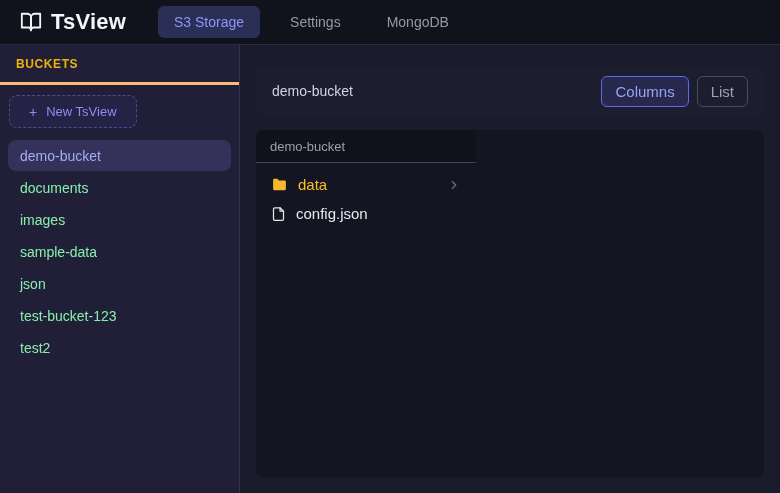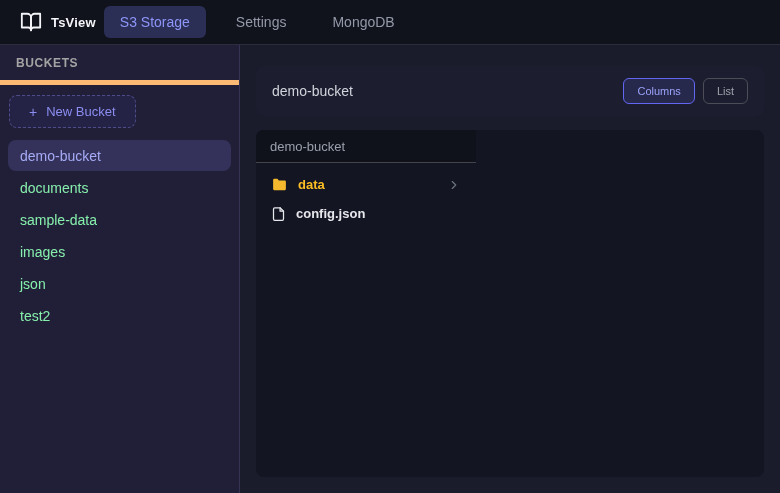--- a/index.html
+++ b/index.html
@@ -10,40 +10,40 @@
     overflow:hidden;
     -webkit-font-smoothing:antialiased;
   }
 
   
   .topbar {
     height:45px; background:#10121c; border-bottom:1px solid #2b2c3c;
     display:flex; align-items:center; padding:0 20px;
   }
   .logo { display:flex; align-items:center; gap:9px; }
-  .logo-title { font-size:13px; font-weight:bold; color:#f4f5f9; letter-spacing:0.2px; }
-  .tabs { display:flex; align-items:center; gap:14px; margin-left:8px; }
+  .logo-title { font-size:22px; font-weight:bold; color:#f4f5f9; letter-spacing:0.2px; }
+  .tabs { display:flex; align-items:center; gap:14px; margin-left:32px; }
   .tab {
     font-size:14px; color:#9499a9; padding:8px 16px; border-radius:6px;
     cursor:pointer; white-space:nowrap; background:transparent; border:none;
     font-family:inherit;
   }
   .tab.active { background:#2b2e55; color:#8d96f8; }
 
   
   .shell { display:flex; height:448px; }
 
   
   .sidebar {
     width:240px; flex-shrink:0; background:#211f38;
     border-right:1px solid #363253; display:flex; flex-direction:column;
   }
   .sidebar-header {
     height:40px; padding:0 16px; display:flex; align-items:center;
-    border-bottom:5px solid #fdba74; color:#a3a3a3; font-size:12px;
+    border-bottom:3px solid #fdba74; color:#eab308; font-size:12px;
     font-weight:bold; letter-spacing:0.6px; flex-shrink:0;
   }
   .new-bucket-wrap { padding:10px 8px 2px 9px; }
   .new-bucket-btn {
     display:inline-flex; align-items:center; gap:9px; padding:8px 19px;
     border:1px dashed #4f4c8c; border-radius:8px;
     background:rgba(99,102,241,0.07); color:#8b8df2; font-size:13px;
     cursor:pointer; font-family:inherit;
   }
   .plus-glyph { font-size:14px; line-height:1; }
@@ -58,39 +58,39 @@
   
   .main { flex:1; min-width:0; padding:21px 16px 16px; display:flex; flex-direction:column; }
   .header-card {
     height:50px; flex-shrink:0; background:#1c1e30; border-radius:8px;
     display:flex; align-items:center; justify-content:space-between;
     padding:0 16px; margin-bottom:14px;
   }
   .header-title { color:#d2d4dc; font-size:14px; }
   .view-buttons { display:flex; gap:8px; }
   .view-btn {
-    font-size:11px; padding:6px 13px; border-radius:6px;
+    font-size:15px; padding:6px 13px; border-radius:6px;
     border:1px solid #4d4d57; background:transparent; color:#a0a1ab;
     cursor:pointer; font-family:inherit;
   }
   .view-btn.active { border-color:#6366f1; color:#9ba3f9; background:rgba(99,102,241,0.15); }
 
   .files-panel {
     flex:1; background:#141523; border-radius:8px; overflow:hidden;
     display:flex; align-items:stretch;
   }
   .miller-column { width:220px; flex-shrink:0; display:flex; flex-direction:column; }
   .column-header {
     height:33px; flex-shrink:0; background:#0f111b; border-bottom:1px solid #45444c;
     display:flex; align-items:center; padding:0 14px; color:#9aa0ac; font-size:13px;
   }
   .column-items { padding:8px 6px; display:flex; flex-direction:column; gap:2px; }
   .entry {
     height:27px; display:flex; align-items:center; gap:10px; padding:0 9px;
-    border-radius:4px; cursor:pointer; font-size:13px; white-space:nowrap;font-weight:bold;
+    border-radius:4px; cursor:pointer; font-size:15px; white-space:nowrap;
   }
   .entry.folder .entry-label { color:#fbbf24; }
   .entry.file .entry-label { color:#e7e8ec; }
   .entry .spacer { flex:1; }
   .icon { display:inline-flex; align-items:center; justify-content:center; }
 </style>
 </head>
 <body>
 
 <div class="topbar">
@@ -110,29 +110,30 @@
     </div>
 </div>
 
 <div class="shell">
 
   <div class="sidebar">
     <div class="sidebar-header">BUCKETS</div>
     <div class="new-bucket-wrap">
       <button class="new-bucket-btn">
         <span class="plus-glyph">+</span>
-        <span>New Bucket</span>
+        <span>New TsView</span>
       </button>
     </div>
     <div class="bucket-list">
         <div class="bucket-item selected">demo-bucket</div>
         <div class="bucket-item">documents</div>
+        <div class="bucket-item">images</div>
         <div class="bucket-item">sample-data</div>
-        <div class="bucket-item">images</div>
         <div class="bucket-item">json</div>
+        <div class="bucket-item">test-bucket-123</div>
         <div class="bucket-item">test2</div>
       </div>
   </div>
 
   <div class="main">
     <div class="header-card">
       <span class="header-title">demo-bucket</span>
       <div class="view-buttons">
           <button class="view-btn active">Columns</button>
           <button class="view-btn">List</button>

